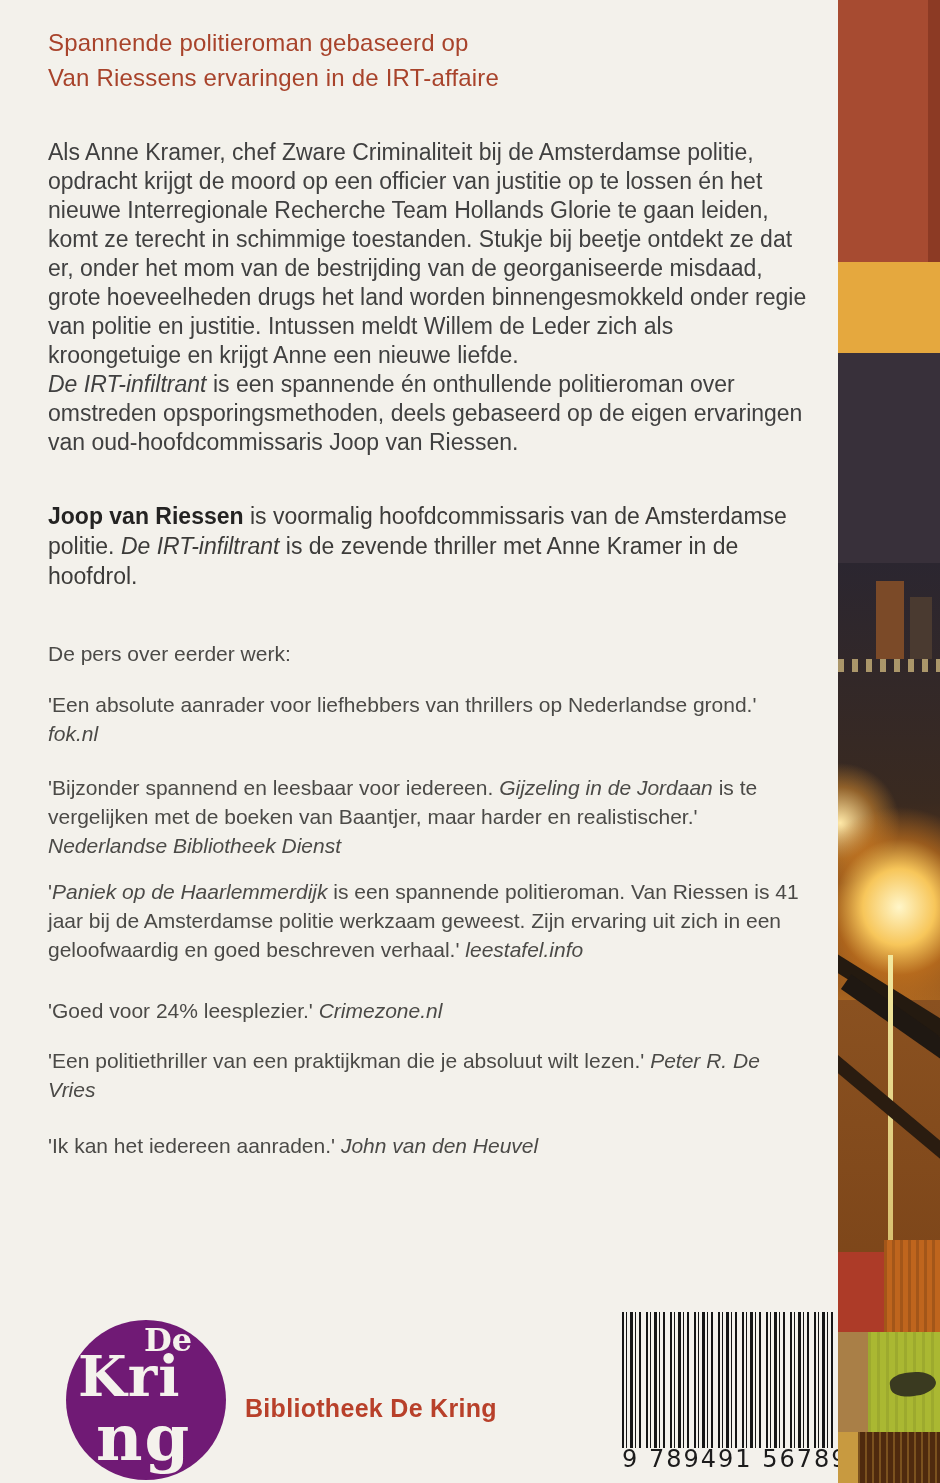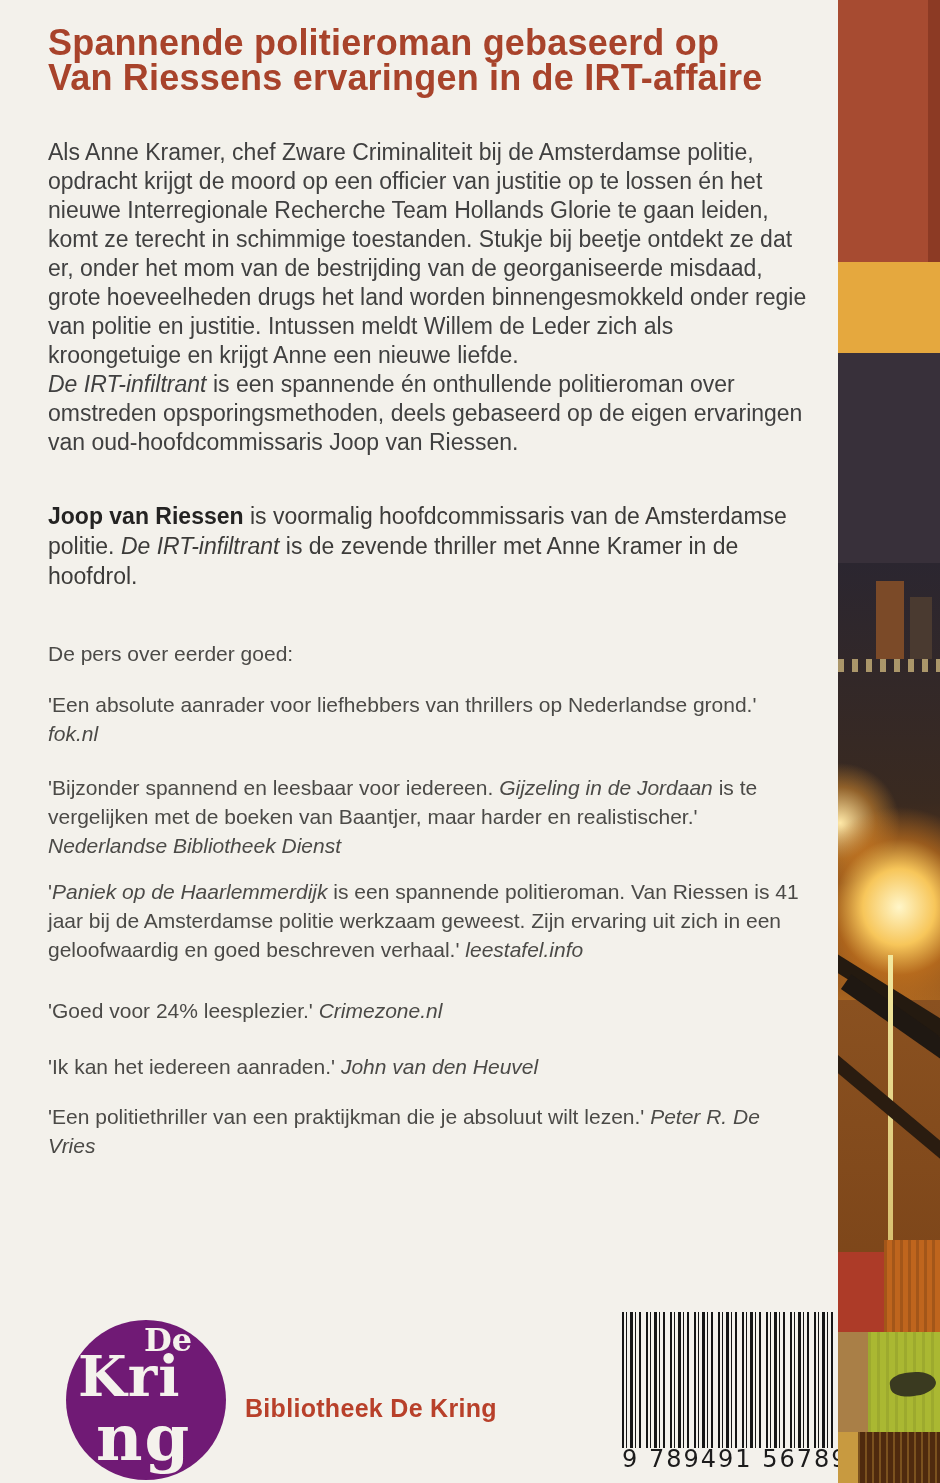--- a/index.html
+++ b/index.html
@@ -5,21 +5,21 @@
   html,body{margin:0;padding:0;}
   body{
     width:940px;height:1483px;position:relative;overflow:hidden;
     background:#f3f1eb;
     font-family:"Liberation Sans",sans-serif;
     -webkit-font-smoothing:antialiased;
   }
   .col{position:absolute;left:48px;top:25px;width:764px;}
   .col p,.col h1{margin:0;padding:0;}
   h1.title{
-    font-size:36px;line-height:35px;font-weight:bold;color:#a8432b;
+    font-size:24px;line-height:35px;font-weight:normal;color:#a8432b;
     letter-spacing:.2px;
   }
   .body-text{
     margin-top:43px !important;
     font-size:23px;line-height:29px;color:#404040;
     white-space:pre-line;
   }
   .author-block{
     margin-top:44px !important;
     font-size:23px;line-height:30px;color:#3c3b39;
@@ -109,33 +109,33 @@
   <h1 class="title">
     <span>Spannende politieroman gebaseerd op</span><br>
     <span>Van Riessens ervaringen in de IRT-affaire</span>
   </h1>
 
   <p class="body-text"><span>Als Anne Kramer, chef Zware Criminaliteit bij de Amsterdamse politie, opdracht krijgt de moord op een officier van justitie op te lossen én het nieuwe Interregionale Recherche Team Hollands Glorie te gaan leiden, komt ze terecht in schimmige toestanden. Stukje bij beetje ontdekt ze dat er, onder het mom van de bestrijding van de georganiseerde misdaad, grote hoeveelheden drugs het land worden binnengesmokkeld onder regie van politie en justitie. Intussen meldt Willem de Leder zich als kroongetuige en krijgt Anne een nieuwe liefde.
 </span><span class="it">De IRT-infiltrant</span><span> is een spannende én onthullende politieroman over omstreden opsporingsmethoden, deels gebaseerd op de eigen ervaringen van oud-hoofdcommissaris Joop van Riessen.</span></p>
 
   <p class="author-block"><b>Joop van Riessen</b><span> is voormalig hoofdcommissaris van de Amsterdamse politie. </span><span class="it">De IRT-infiltrant</span><span>  is de zevende thriller met Anne Kramer in de hoofdrol.</span></p>
 
-  <p class="press-label">De pers over eerder goed:</p>
+  <p class="press-label">De pers over eerder werk:</p>
 
   <p class="quote q2"><span>'Een absolute aanrader voor liefhebbers van thrillers op Nederlandse grond.' </span><span class="it"></span><span></span><span class="it">fok.nl</span></p>
 
   <p class="quote q1"><span>'Bijzonder spannend en leesbaar voor iedereen. </span><span class="it">Gijzeling in de Jordaan</span><span> is te vergelijken met de boeken van Baantjer, maar harder en realistischer.' </span><span class="it">Nederlandse Bibliotheek Dienst</span></p>
 
   <p class="quote q3"><span>'</span><span class="it">Paniek op de Haarlemmerdijk</span><span> is een spannende politieroman. Van Riessen is 41 jaar bij de Amsterdamse politie werkzaam geweest. Zijn ervaring uit zich in een geloofwaardig en goed beschreven verhaal.' </span><span class="it">leestafel.info</span></p>
 
   <p class="quote q4"><span>'Goed voor 24% leesplezier.' </span><span class="it"></span><span></span><span class="it">Crimezone.nl</span></p>
 
+  <p class="quote q5"><span>'Een politiethriller van een praktijkman die je absoluut wilt lezen.' </span><span class="it"></span><span></span><span class="it">Peter R. De Vries</span></p>
+
   <p class="quote q6"><span>'Ik kan het iedereen aanraden.' </span><span class="it"></span><span></span><span class="it">John van den Heuvel</span></p>
-
-  <p class="quote q5"><span>'Een politiethriller van een praktijkman die je absoluut wilt lezen.' </span><span class="it"></span><span></span><span class="it">Peter R. De Vries</span></p>
 </div>
 
 <div class="logo">
   <span class="l-de">De</span>
   <span class="l-kri">Kri</span>
   <span class="l-ng">ng</span>
 </div>
 
 <div class="publisher-name">Bibliotheek De Kring</div>
 

